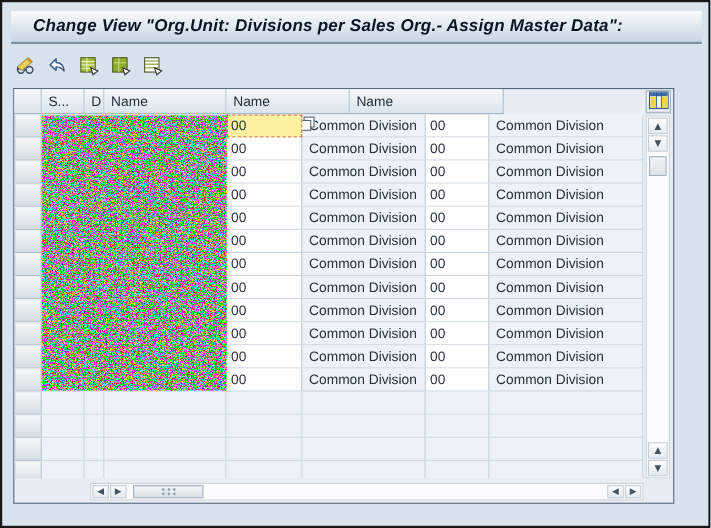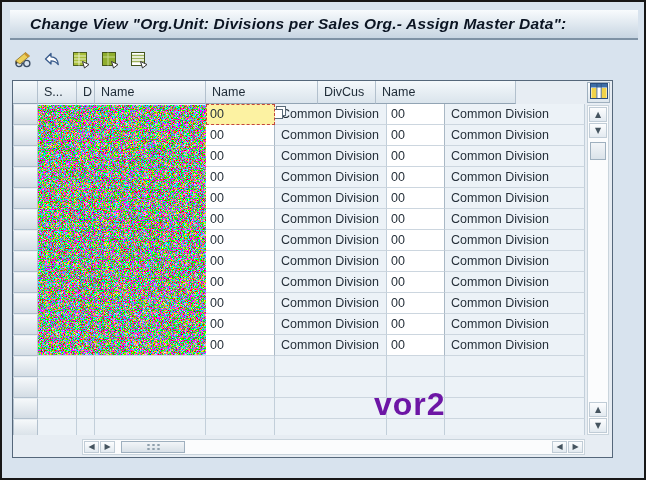--- a/index.html
+++ b/index.html
@@ -199,21 +199,20 @@
   </div>
 
   <div class="table-ctl">
 
     <div class="hdr-row">
       <div class="hcell c-sel"></div>
       <div class="hcell c-s">S...</div>
       <div class="hcell c-d">D</div>
       <div class="hcell c-n1">Name</div>
       <div class="hcell c-n2">Name</div>
-      <div class="hcell c-du">DivCus</div>
       <div class="hcell c-n3">Name</div>
     </div>
 
     <button class="config-btn">
       <span>
         <svg viewBox="0 0 18 16" width="18" height="16">
           <rect x="0.5" y="0.5" width="17" height="15" fill="#ffffff" stroke="#2b4d7e"></rect>
           <rect x="1" y="1" width="16" height="3.5" fill="#3e6ea5"></rect>
           <rect x="1.5" y="5" width="5" height="10" fill="#f2d349"></rect>
           <rect x="11.5" y="5" width="5" height="10" fill="#f2d349"></rect>
@@ -455,15 +454,14 @@
       <button class="sbtn h-r1">▶</button>
       <div class="hthumb">
           <span class="grip"></span>
         </div>
       <button class="sbtn h-l2">◀</button>
       <button class="sbtn h-r2">▶</button>
     </div>
 
   </div>
 
-  <div class="annotation">vor2</div>
 
 </div>
 
 </body></html>

